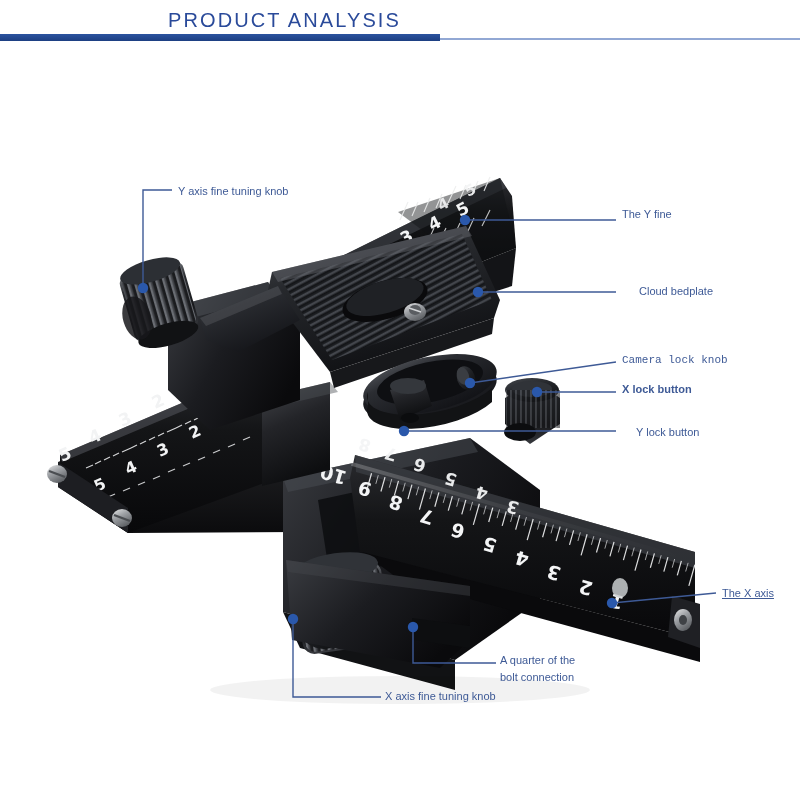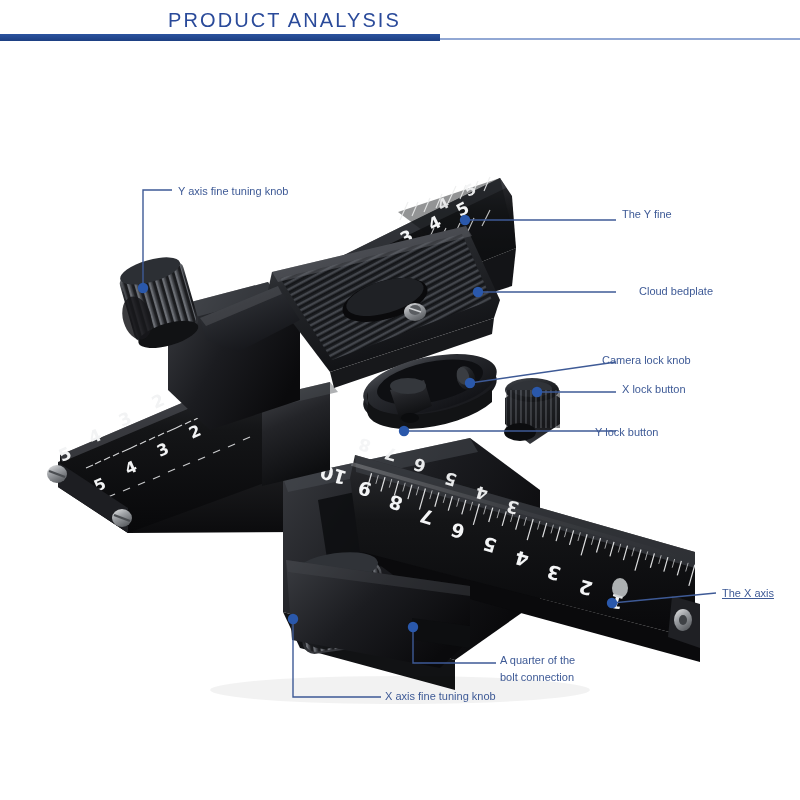--- a/index.html
+++ b/index.html
@@ -427,25 +427,25 @@
       <circle cx="293" cy="619" r="5.2"></circle>
     </g>
   </svg>
 
   <div class="lbl" style="left:178px;top:183px;">Y axis fine tuning knob</div>
 
   <div class="lbl" style="left:622px;top:206px;">The Y fine</div>
 
   <div class="lbl" style="left:622px;top:283px;margin-left:17px;">Cloud bedplate</div>
 
-  <div class="lbl" style="left:602px;top:352px;">Camera lock knob</div>
-
-  <div class="lbl" style="left:622px;top:381px;">X lock button</div>
-
-  <div class="lbl" style="left:595px;top:424px;">Y lock button</div>
+  <div class="lbl" style="left:622px;top:352px;font-family:Liberation Mono, monospace;">Camera lock knob</div>
+
+  <div class="lbl" style="left:622px;top:381px;font-weight:bold;">X lock button</div>
+
+  <div class="lbl" style="left:636px;top:424px;">Y lock button</div>
 
   <div class="lbl" style="left:722px;top:585px;text-decoration:underline;">The X axis</div>
 
   <div class="lbl two-line" style="left:500px;top:652px;width:160px;">
     <span>A quarter of the</span><br>
     <span>bolt connection</span>
   </div>
 
   <div class="lbl" style="left:385px;top:688px;">X axis fine tuning knob</div>
 

